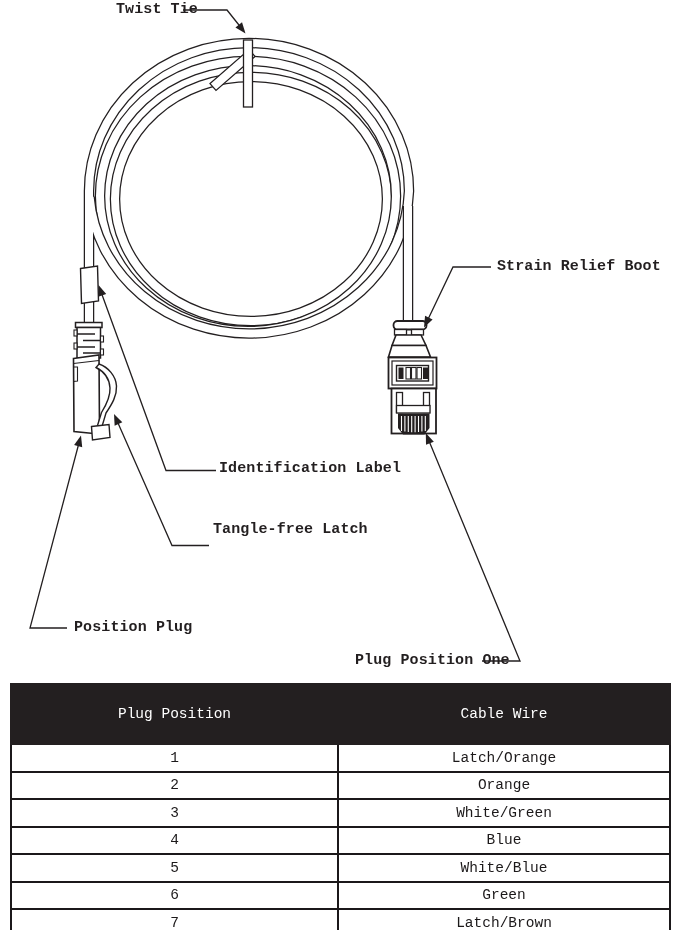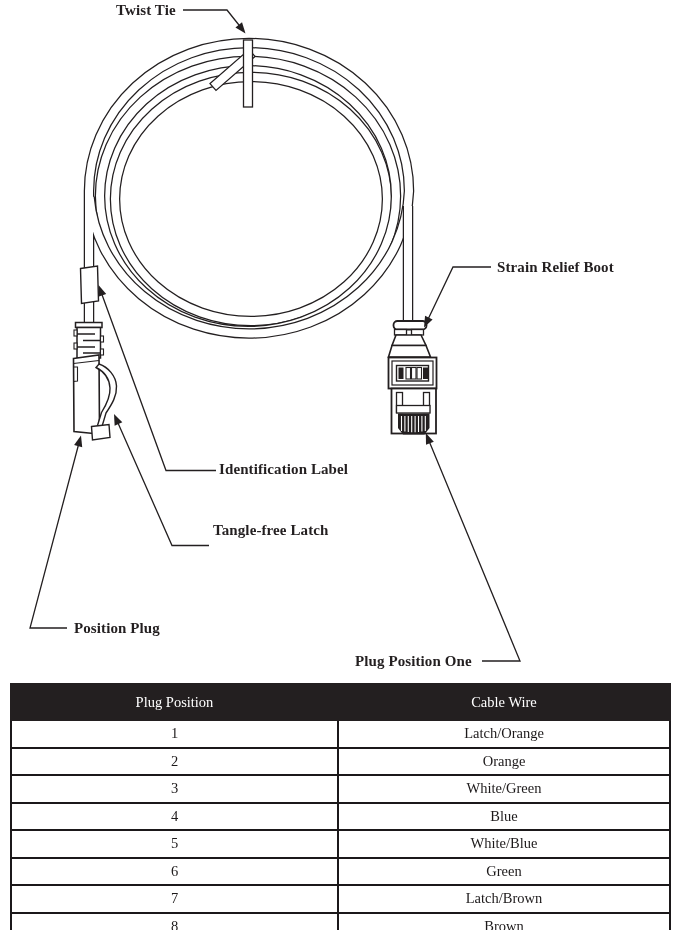--- a/index.html
+++ b/index.html
@@ -4,36 +4,36 @@
 <style>
   :root{
     --ink:#231f20;
     --paper:#ffffff;
     --th-bg:#231f20;
     --th-fg:#ffffff;
   }
   html,body{margin:0;padding:0;background:#fff;}
   .page{
     position:relative;width:676px;height:930px;background:var(--paper);
-    font-family:Liberation Serif, serif;overflow:hidden;
+    font-family:Liberation Mono, monospace;overflow:hidden;
   }
   svg{display:block;color:var(--ink);}
   .callout{
     position:absolute;font-weight:bold;font-size:15px;line-height:16px;
     color:var(--ink);white-space:nowrap;letter-spacing:.1px;
   }
   table.wiring{
     position:absolute;left:10px;top:683px;width:659px;
     border-collapse:collapse;table-layout:fixed;
     font-size:14.5px;color:#1c191a;
     border:2px solid var(--ink);border-bottom:5px solid var(--ink);
   }
   table.wiring th{
     background:var(--th-bg);color:var(--th-fg);font-weight:normal;
-    height:26px;border:2px solid var(--ink);padding:4px;text-align:center;
+    height:26px;border:2px solid var(--ink);padding:16px;text-align:center;
   }
   table.wiring td{
     height:25.5px;border:2px solid #1b181a;padding:0;text-align:center;
     background:#fff;
   }
 </style>
 </head>
 <body>
 
 <div class="page">

